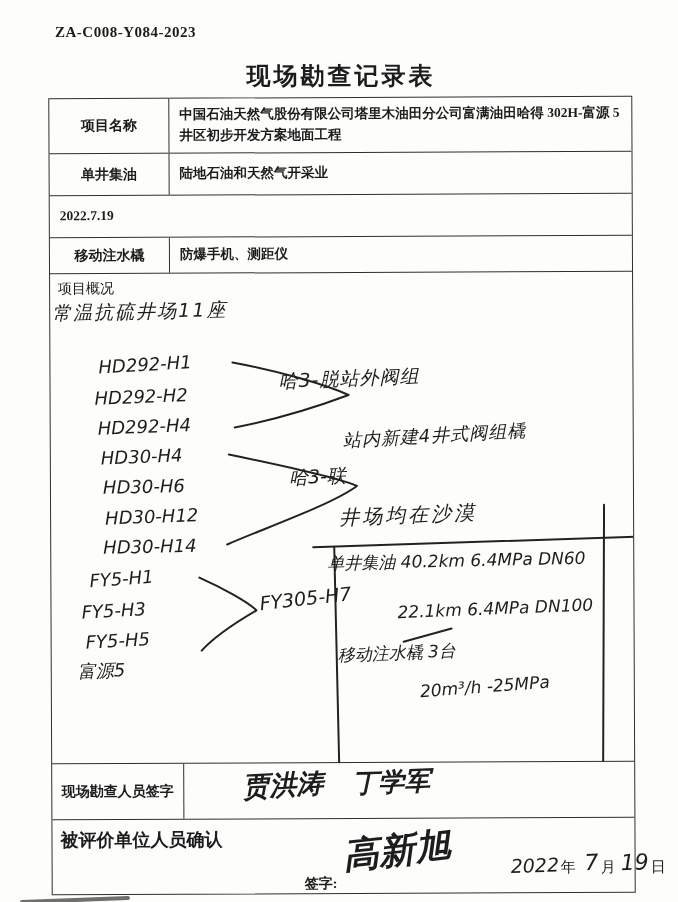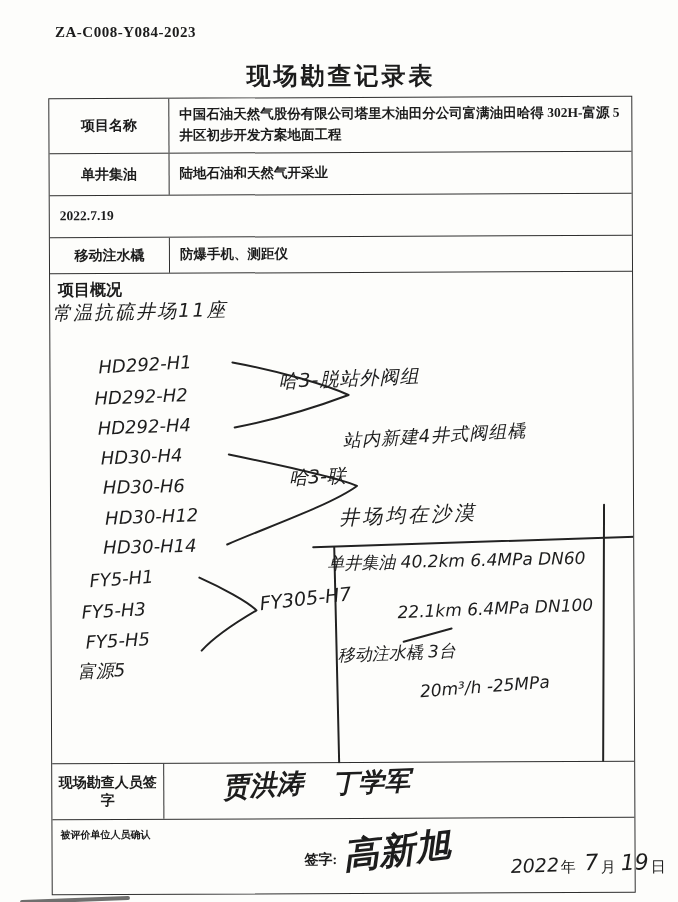--- a/index.html
+++ b/index.html
@@ -22,26 +22,26 @@
     border:1.6px solid #2f2f2f; transform:rotate(-0.25deg); background:transparent;
   }
   .row{position:absolute; left:0; width:100%; display:flex; box-sizing:border-box;
        border-bottom:1.4px solid #2f2f2f;}
   .r1{top:0; height:55px;} .r2{top:55px; height:42px;}
   .r3{top:97px; height:42px;} .r4{top:139px; height:36px;}
   .r6{top:665px; height:56px;} .r7{top:721px; height:74px; border-bottom:none;}
   .lbl{width:120px; border-right:1.4px solid #2f2f2f; display:flex;
        align-items:center; justify-content:center; font-weight:bold;
        font-size:14px; box-sizing:border-box; text-align:center;}
-  .r6 .lbl{width:112px;}
+  .r6 .lbl{width:132px;}
   .val{flex:1; display:flex; align-items:center; padding:3px 10px;
        font-weight:bold; font-size:13.5px; line-height:1.55; box-sizing:border-box;}
   .overview{position:absolute; top:175px; left:0; width:100%; height:490px;
        border-bottom:1.4px solid #2f2f2f; box-sizing:border-box;}
-  .ov-label{position:absolute; left:8px; top:6px; font-weight:bold; font-size:16px;}
+  .ov-label{position:absolute; left:8px; top:6px; font-weight:normal; font-size:14px;}
   .hw{position:absolute; font-family:"DejaVu Sans", sans-serif; font-style:italic;
       color:#1d1d1d; white-space:nowrap; line-height:1;}
   .sig{font-weight:600;}
   .ink{stroke:#222; stroke-width:2; fill:none; stroke-linecap:round; stroke-linejoin:round;}
   .sigrow{position:relative;}
   .r7 .cell7{position:relative; flex:1;}
   .printed{font-family:"Liberation Serif", serif; font-style:normal;}
   .scan-edge{position:absolute; left:20px; bottom:0px; width:110px; height:4px;
       background:#3f3f3f; transform:rotate(-2.2deg); opacity:.75; border-radius:2px;}
 </style>
@@ -112,22 +112,22 @@
     <div class="row r6 sigrow">
       <div class="lbl">现场勘查人员签字</div>
       <div class="val" style="position:relative;">
         <span class="hw sig" style="left:58px;  top:8px; font-size:27px; transform:rotate(-3deg);">贾洪涛</span>
         <span class="hw sig" style="left:168px; top:6px; font-size:26px; transform:rotate(-2deg);">丁学军</span>
       </div>
     </div>
 
     <div class="row r7">
       <div class="cell7">
-        <span style="position:absolute; left:8px; top:8px; font-weight:bold; font-size:10px;">被评价单位人员确认</span>
-        <span style="position:absolute; left:252px; top:32px; font-weight:bold; font-size:14px;">签字:</span>
+        <span style="position:absolute; left:8px; top:8px; font-weight:bold; font-size:18px;">被评价单位人员确认</span>
+        <span style="position:absolute; left:252px; top:56px; font-weight:bold; font-size:14px;">签字:</span>
         <span class="hw sig" style="left:290px; top:14px; font-size:36px; transform:rotate(-6deg);">高新旭</span>
         <span class="hw" style="left:458px; top:38px; font-size:19px; transform:rotate(-2deg);">2022</span>
         <span class="printed" style="position:absolute; left:508px; top:40px; font-size:15px;">年</span>
         <span class="hw" style="left:532px; top:34px; font-size:22px; transform:rotate(-3deg);">7</span>
         <span class="printed" style="position:absolute; left:548px; top:40px; font-size:15px;">月</span>
         <span class="hw" style="left:568px; top:34px; font-size:22px; transform:rotate(-2deg);">19</span>
         <span class="printed" style="position:absolute; left:598px; top:40px; font-size:15px;">日</span>
       </div>
     </div>
 

